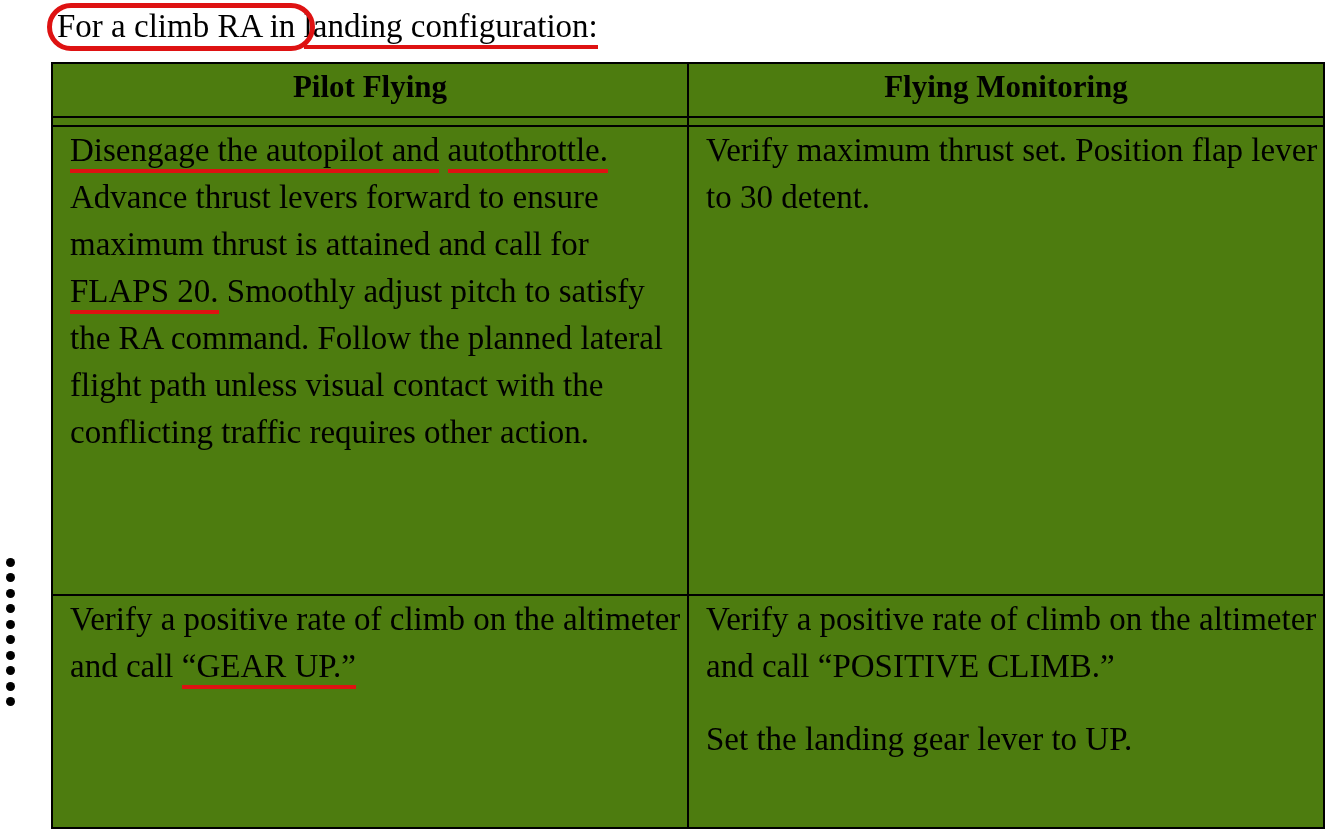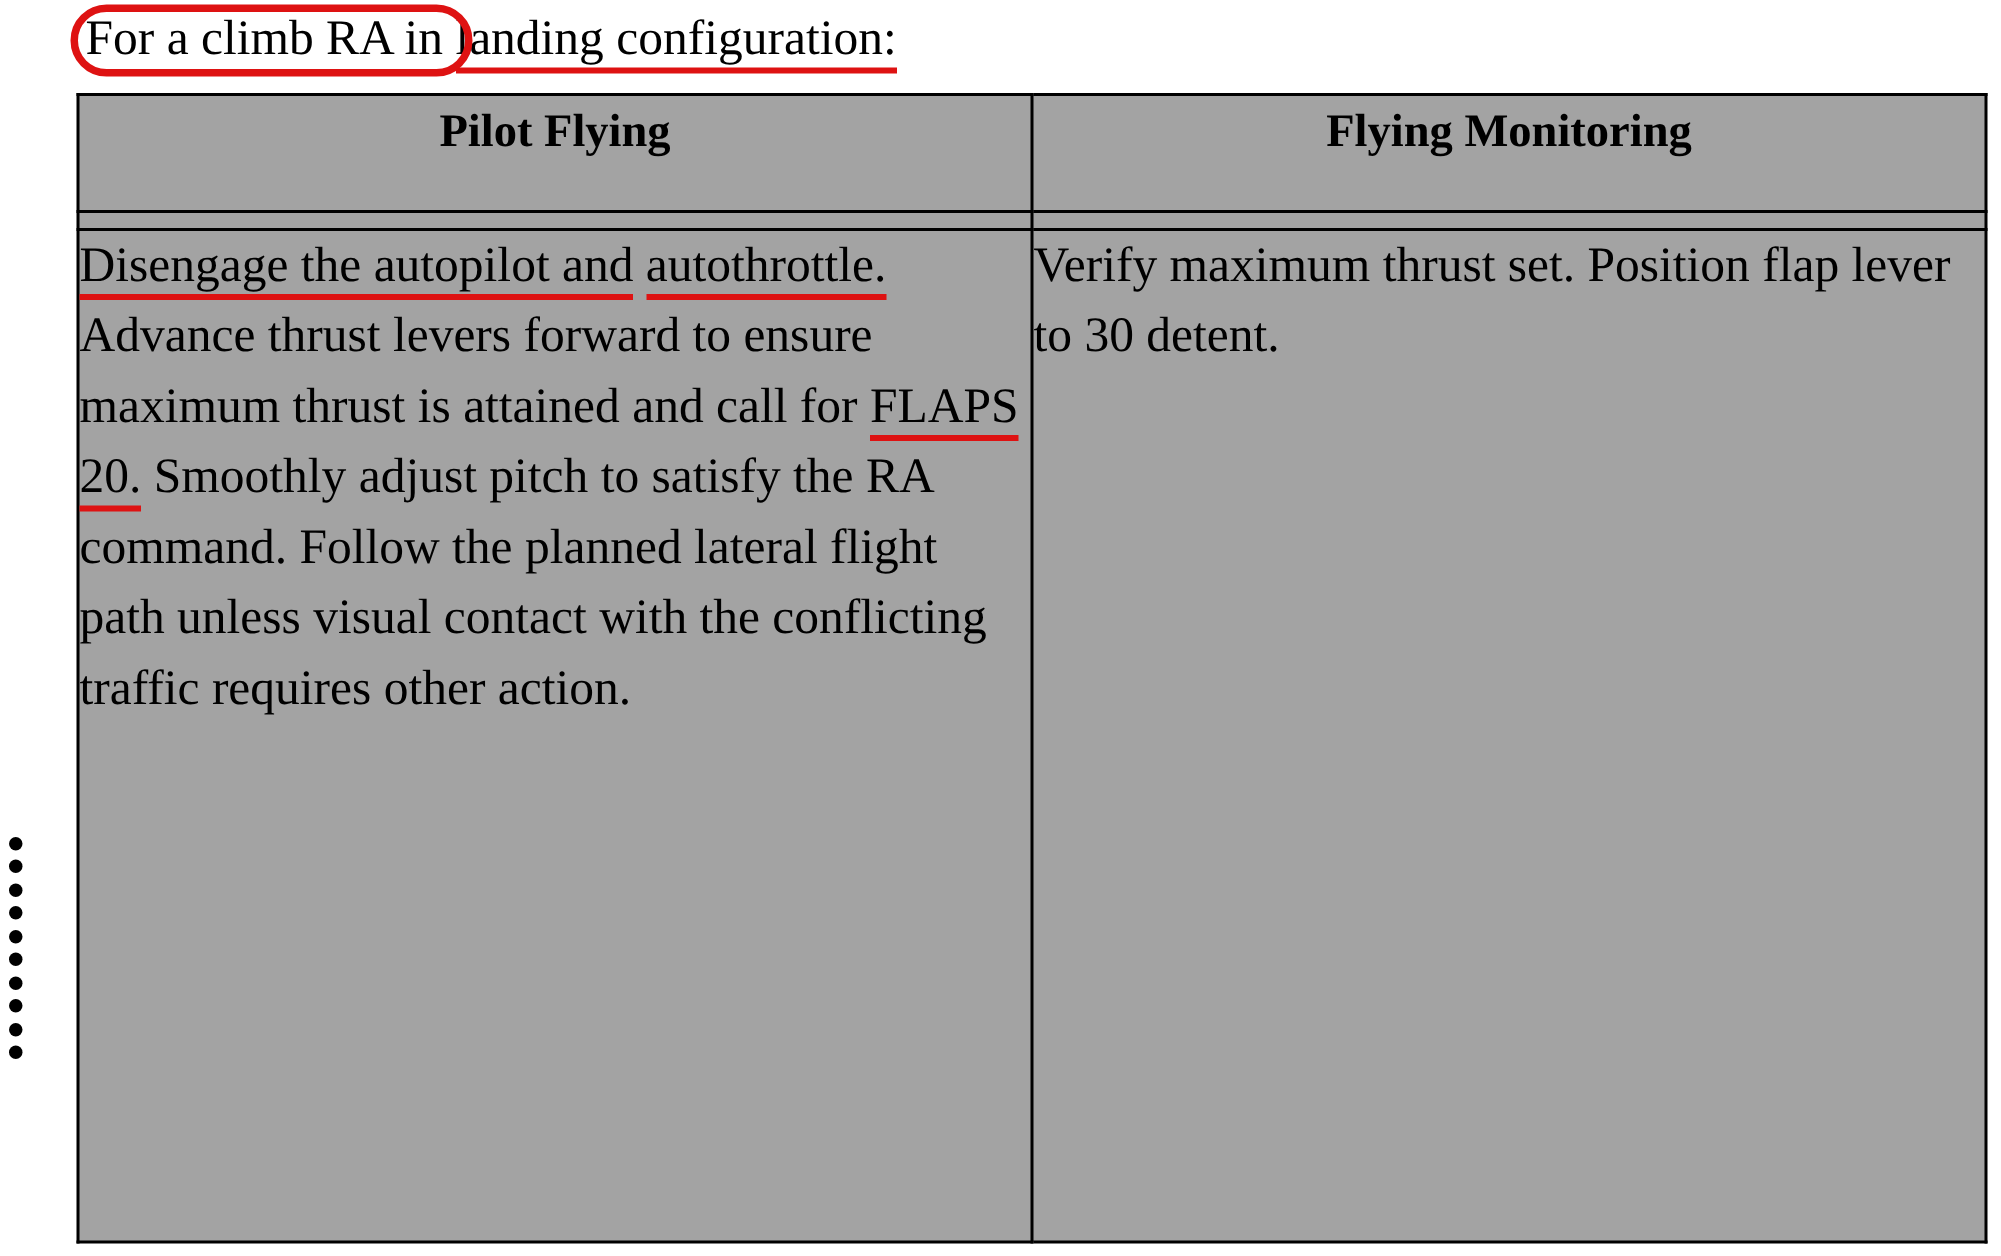--- a/index.html
+++ b/index.html
@@ -81,21 +81,21 @@
     table-layout: fixed;
     background: #ffffff;
   }
   table.proc col.c1 { width: 636px; }
   table.proc col.c2 { width: 636px; }
 
   table.proc td, table.proc th {
     border: 2px solid #000000;
     vertical-align: top;
     padding: 0;
-    background: #a3a3a3;
+    background: #4d7c0f;
   }
 
   
   tr.hdr th {
     height: 48px;
     text-align: center;
     font-weight: bold;
     font-size: 31px;
     line-height: 46px;
     padding: 0 6px;
@@ -113,20 +113,21 @@
     font-size: 0;
   }
 
   td.cell {
     font-size: 33px;
     line-height: 47px;
     padding: 6px 14px 10px 14px;
   }
   td.cell p {
     margin: 0 0 0 0;
+    padding-left: 17px;
   }
   td.cell p + p {
     margin-top: 26px;
   }
   td.fullrow {
     font-size: 33px;
     line-height: 47px;
     padding: 8px 14px 10px 14px;
   }
 
@@ -178,16 +179,25 @@
 
       <tr class="r1">
         <td class="cell">
             <p><span class="ul-red">Disengage the autopilot and</span> <span class="ul-red">autothrottle.</span><span> Advance thrust levers forward to ensure maximum thrust is attained and call for </span><span class="ul-red">FLAPS 20.</span><span> Smoothly adjust pitch to satisfy the RA command. Follow the planned lateral flight path unless visual contact with the conflicting traffic requires other action.</span></p>
           </td>
         <td class="cell">
             <p>Verify maximum thrust set. Position flap lever to 30 detent.</p>
           </td>
       </tr>
 
+      <tr class="r2">
+        <td class="cell">
+            <p><span>Verify a positive rate of climb on the altimeter and call </span><span class="ul-red">“GEAR UP.”</span></p>
+          </td>
+        <td class="cell">
+            <p>Verify a positive rate of climb on the altimeter and call “POSITIVE CLIMB.”</p>
+            <p>Set the landing gear lever to UP.</p>
+          </td>
+      </tr>
 
     </tbody>
   </table>
 </div>
 
 </body></html>

